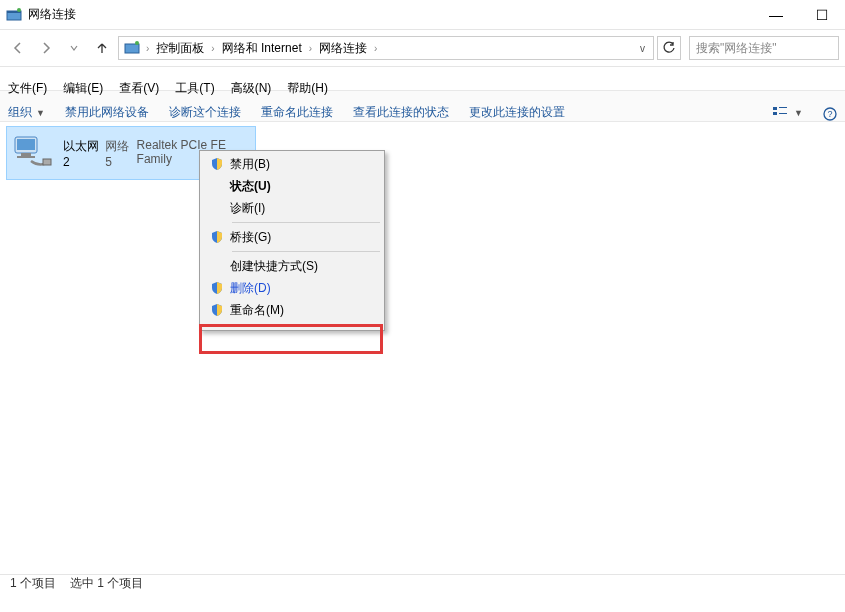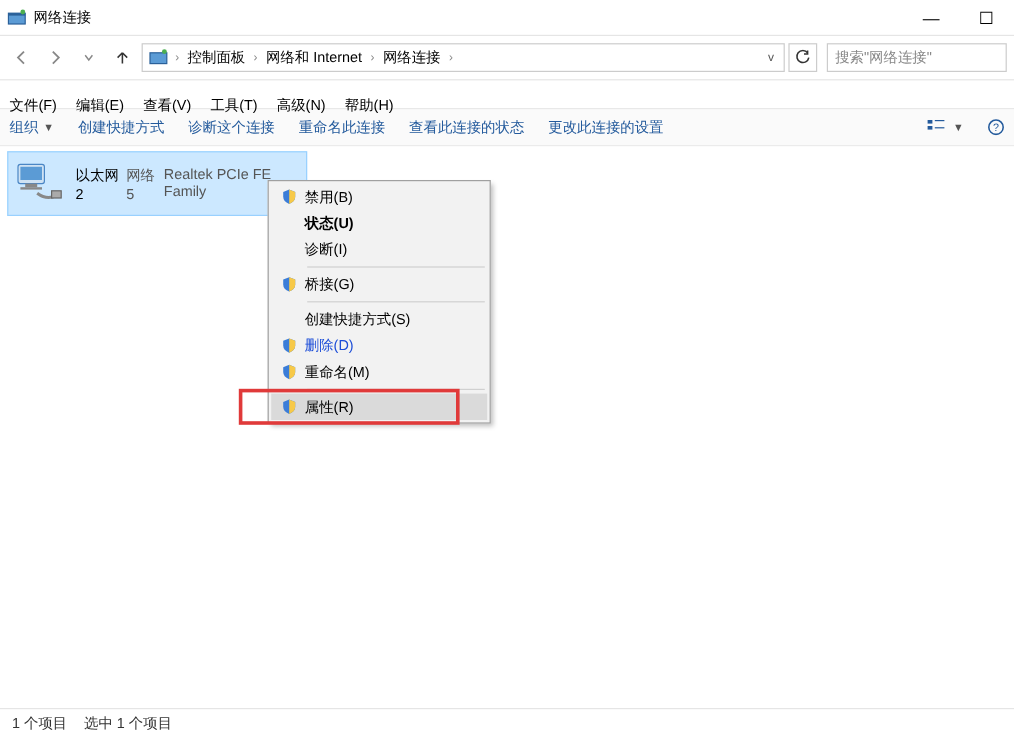--- a/index.html
+++ b/index.html
@@ -13,38 +13,38 @@
     .nav-btn { width: 24px; height: 24px; display: flex; align-items: center; justify-content: center; color: #888; }
     .nav-btn.enabled { color: #000; }
     .breadcrumb-icon { width: 18px; height: 18px; display: flex; align-items: center; justify-content: center; }
     .breadcrumb { flex: 1; height: 24px; border: 1px solid #ccc; display: flex; align-items: center; padding: 0 4px; gap: 2px; }
     .bc-sep { color: #888; font-size: 10px; padding: 0 3px; }
     .bc-item { padding: 0 2px; text-align: center; }
     .bc-refresh { width: 24px; height: 24px; border: 1px solid #ccc; display: flex; align-items: center; justify-content: center; margin-left: -1px; }
     .searchbox { width: 150px; height: 24px; border: 1px solid #ccc; display: flex; align-items: center; padding: 0 6px; color: #888; margin-left: 4px; }
     .menubar { height: 24px; display: flex; align-items: center; padding-left: 8px; gap: 16px; border-top: 1px solid #e5e5e5; }
     .menubar-item { font-size: 12px; margin-top: 20px; }
-    .toolbar { height: 32px; display: flex; align-items: center; padding: 0 8px; gap: 20px; border-top: 1px solid #e8e8e8; border-bottom: 1px solid #e8e8e8; background: #fafafa; }
+    .toolbar { height: 32px; display: flex; align-items: flex-end; padding: 0 8px; gap: 20px; border-top: 1px solid #e8e8e8; border-bottom: 1px solid #e8e8e8; background: #fafafa; }
     .toolbar-item { color: #235a9c; font-size: 12px; display: flex; align-items: center; gap: 2px; }
     .toolbar-spacer { flex: 1; }
     .toolbar-icon { color: #235a9c; display: flex; align-items: center; }
     .content { position: relative; flex: 1; height: calc(612px - 30px - 36px - 24px - 32px - 22px); background: #fff; }
     .connection-item { position: absolute; left: 6px; top: 4px; width: 250px; height: 54px; display: flex; align-items: center; padding: 2px 4px; gap: 8px; background: #cce8ff; border: 1px solid #99d1ff; }
     .conn-icon { width: 44px; height: 44px; flex-shrink: 0; }
     .conn-text { display: flex; flex-direction: row; gap: 1px; font-size: 12px; }
     .conn-desc { color: #555; }
-    .context-menu { position: absolute; left: 199px; top: 28px; width: 186px; background: #f2f2f2; border: 1px solid #a0a0a0; box-shadow: 3px 3px 4px rgba(0,0,0,0.25); padding: 2px; margin-left: 24px; }
+    .context-menu { position: absolute; left: 199px; top: 28px; width: 186px; background: #f2f2f2; border: 1px solid #a0a0a0; box-shadow: 3px 3px 4px rgba(0,0,0,0.25); padding: 2px; }
     .cm-item { height: 22px; display: flex; align-items: center; padding-left: 8px; gap: 6px; font-size: 12px; position: relative; }
     .cm-item.hov { background: #dadada; }
     .cm-item.disabled { color: #1d4ed8; }
     .cm-sep { height: 1px; background: #d0d0d0; margin: 3px 2px 3px 30px; }
     .cm-shield { width: 14px; height: 14px; flex-shrink: 0; }
     .cm-noicon { width: 14px; height: 14px; flex-shrink: 0; }
     .cm-highlight-box { position: absolute; border: 3px solid #e03a3a; left: 198px; top: 184px; width: 180px; height: 30px; pointer-events: none; }
-    .statusbar { position: absolute; bottom: 0; left: 0; right: 0; height: 22px; border-top: 1px solid #e5e5e5; display: flex; align-items: flex-end; padding-left: 10px; font-size: 12px; color: #333; gap: 14px; }
+    .statusbar { position: absolute; bottom: 0; left: 0; right: 0; height: 38px; border-top: 1px solid #e5e5e5; display: flex; align-items: flex-start; padding-left: 10px; font-size: 12px; color: #333; gap: 14px; }
     .dropdown-caret { font-size: 9px; margin-left: 2px; color: #555; }
   </style>
 </head>
 <body>
 
 <div class="titlebar">
   <span class="titlebar-icon">
     <svg viewBox="0 0 16 16">
         <rect x="1" y="4" width="14" height="9" fill="#5b9bd5" stroke="#2a6099"></rect>
         <rect x="1" y="4" width="14" height="2" fill="#2a6099"></rect>
@@ -114,21 +114,21 @@
   <span class="menubar-item">工具(T)</span>
   <span class="menubar-item">高级(N)</span>
   <span class="menubar-item">帮助(H)</span>
 </div>
 
 <div class="toolbar">
   <span class="toolbar-item">
     <span>组织</span>
     <span class="dropdown-caret">▼</span>
   </span>
-  <span class="toolbar-item">创建快捷方式</span>
+  <span class="toolbar-item">禁用此网络设备</span>
   <span class="toolbar-item">诊断这个连接</span>
   <span class="toolbar-item">重命名此连接</span>
   <span class="toolbar-item">查看此连接的状态</span>
   <span class="toolbar-item">更改此连接的设置</span>
   <span class="toolbar-spacer"></span>
   <span class="toolbar-icon">
     <svg width="20" height="16" viewBox="0 0 20 16">
         <rect x="1" y="2" width="4" height="3" fill="#235a9c"></rect>
         <rect x="1" y="7" width="4" height="3" fill="#235a9c"></rect>
         <rect x="7" y="2" width="8" height="1" fill="#235a9c"></rect>
@@ -200,27 +200,20 @@
         <span>删除(D)</span>
       </div>
       <div class="cm-item">
         <svg class="cm-shield" viewBox="0 0 14 14">
           <path d="M7 1 L12 3 L12 7 Q12 11 7 13 Q2 11 2 7 L2 3 Z" fill="#3b7dd8"></path>
           <path d="M7 1 L12 3 L12 7 Q12 11 7 13 L7 1 Z" fill="#f7c948"></path>
         </svg>
         <span>重命名(M)</span>
       </div>
       <div class="cm-sep"></div>
-      <div class="cm-item hov">
-        <svg class="cm-shield" viewBox="0 0 14 14">
-          <path d="M7 1 L12 3 L12 7 Q12 11 7 13 Q2 11 2 7 L2 3 Z" fill="#3b7dd8"></path>
-          <path d="M7 1 L12 3 L12 7 Q12 11 7 13 L7 1 Z" fill="#f7c948"></path>
-        </svg>
-        <span>属性(R)</span>
-      </div>
     </div>
   <div class="cm-highlight-box" style="left: 199px; top: 202px; width: 184px; height: 30px;"></div>
 </div>
 
 <div class="statusbar">
   <span>1 个项目</span>
   <span>选中 1 个项目</span>
 </div>
 
 </body></html>

